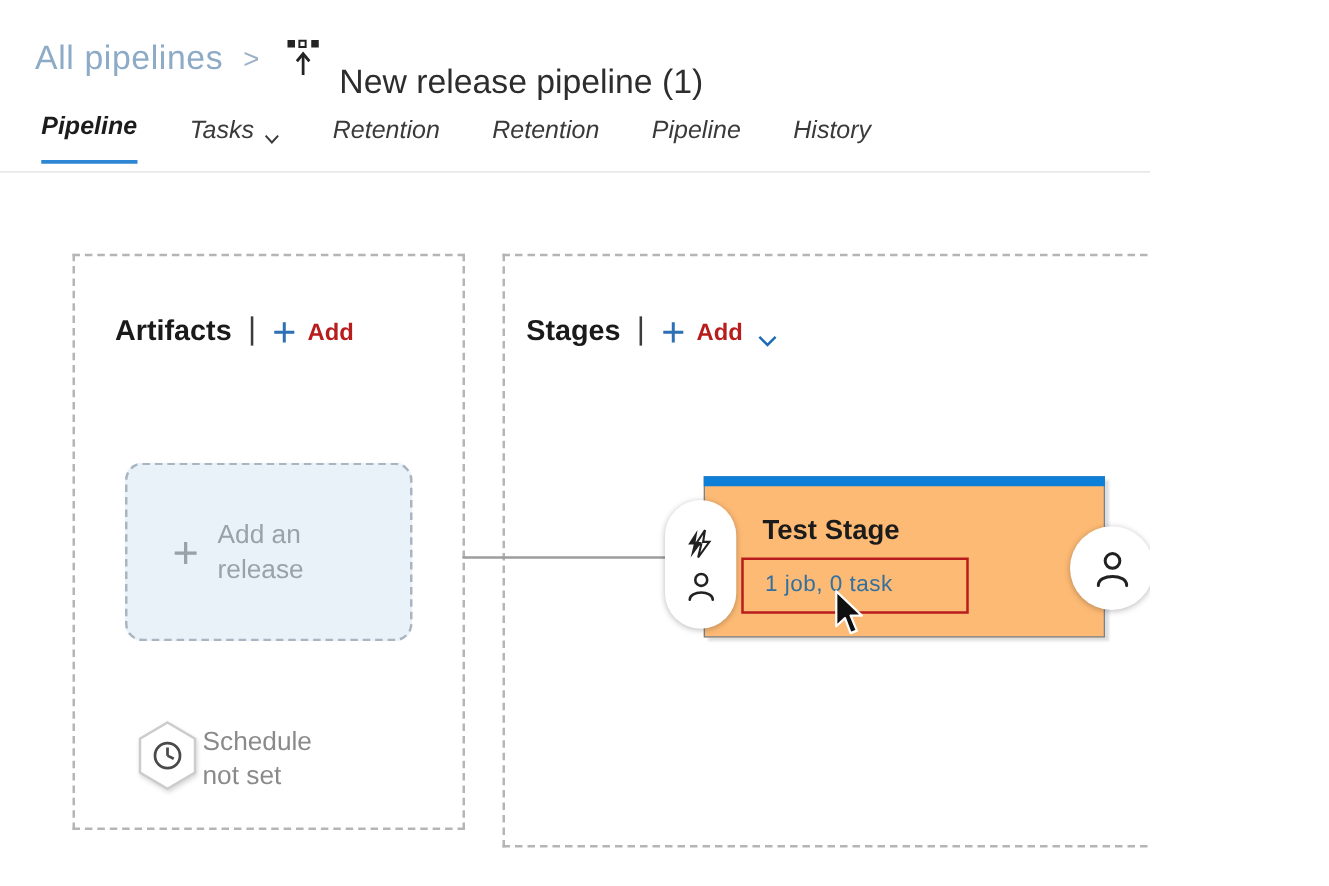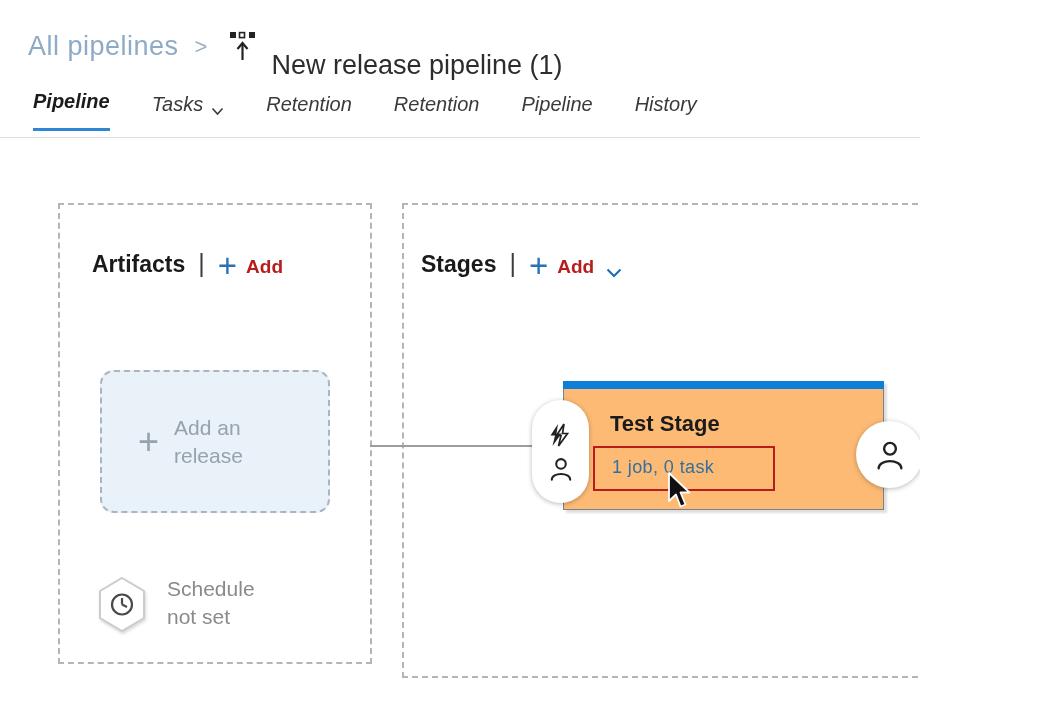--- a/index.html
+++ b/index.html
@@ -37,21 +37,21 @@
   
   .add-artifact-box {
     position:absolute; left:40px; top:165px; width:230px; height:143px;
     border:2px dashed #a9b6c2; border-radius:14px; background:#e9f1f9;
     display:flex; align-items:center; padding-left:36px; gap:15px; cursor:pointer;
   }
   .ghost-plus { font-size:36px; font-weight:100; color:#98a2ab; line-height:30px; }
   .ghost-text { font-size:21px; color:#98a2ab; width:92px; line-height:1.32; }
 
   
-  .schedule-row { position:absolute; left:34px; top:370px; display:flex; align-items:flex-start; gap:17px; }
+  .schedule-row { position:absolute; left:46px; top:370px; display:flex; align-items:flex-end; }
   .sched-text { font-size:21px; color:#8a8a8a; width:112px; line-height:1.32; }
 
   
   .connector { position:absolute; left:370px; top:445px; width:164px; height:2px; background:#9d9d9d; }
 
   
   .stage-card {
     position:absolute; left:563px; top:381px; width:321px; height:129px;
     background:#fdba74; border:1.5px solid #76828e;
     box-shadow:3px 3px 2px rgba(0,0,0,.13); cursor:pointer;

